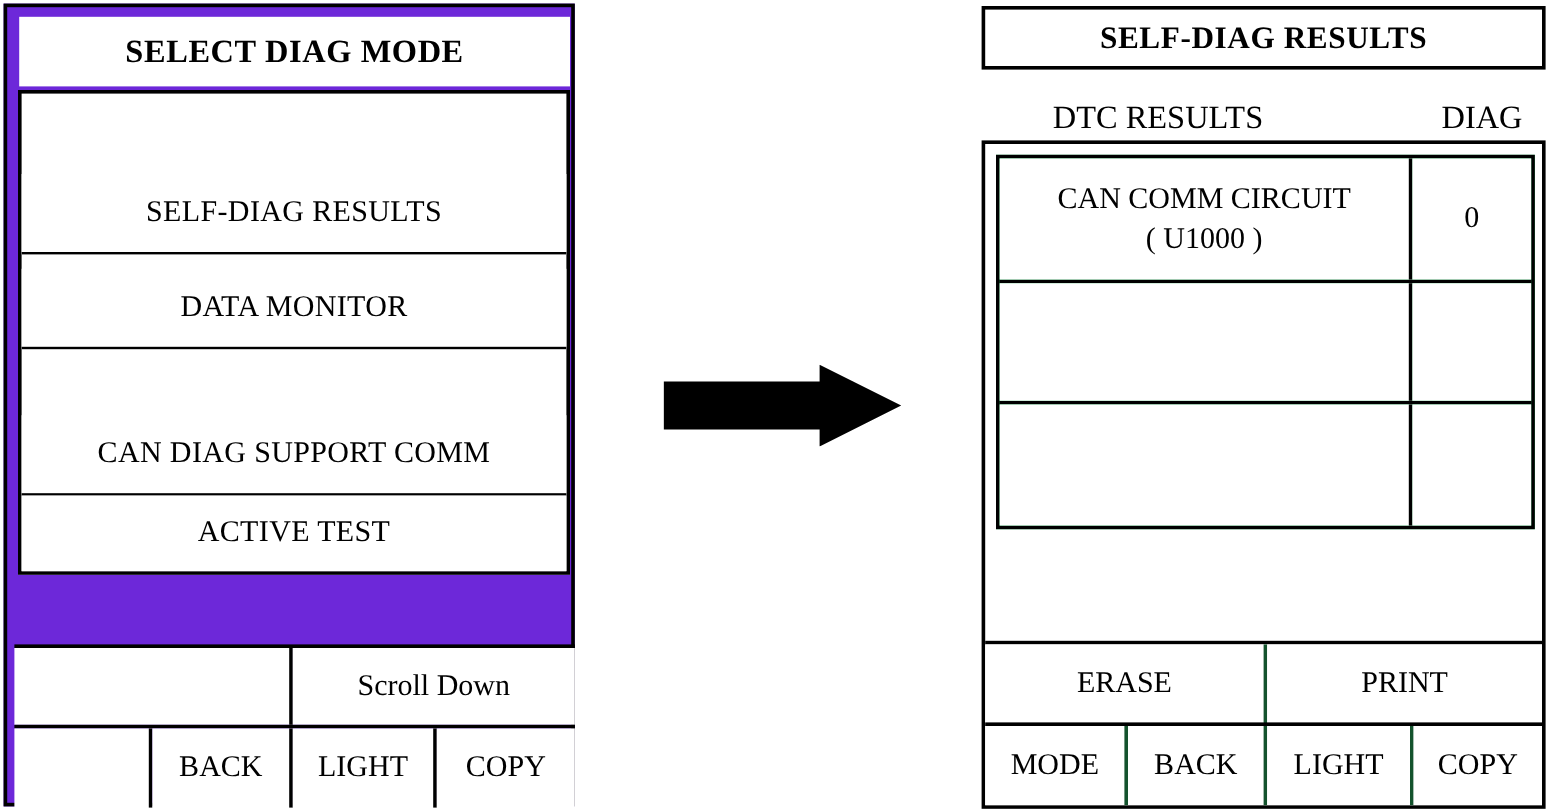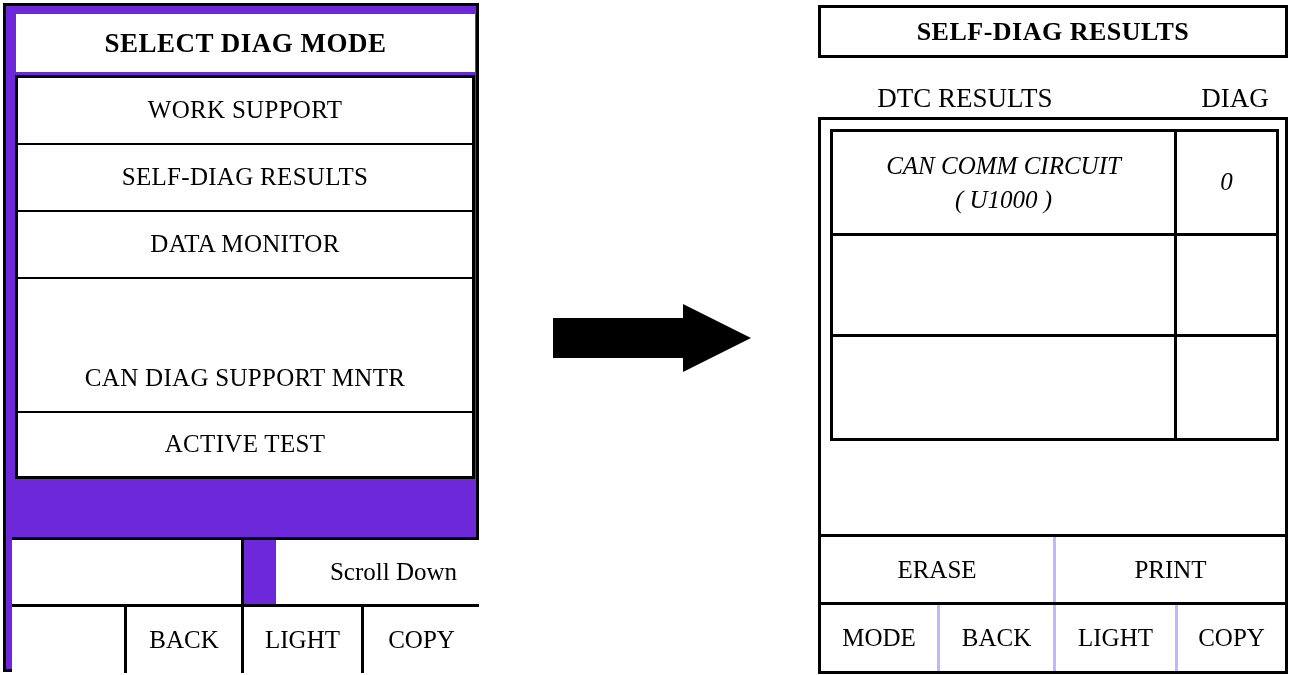--- a/index.html
+++ b/index.html
@@ -122,21 +122,20 @@
     border: 3px solid #000;
     background: #ffffff;
   }
   #dtc-table {
     left: 9px;
     top: 9px;
     width: 449px;
     height: 312px;
     border: 3px solid #000;
     background: #22c55e;
-    font-style: italic;
   }
   .trow {
     left: 0px;
     width: 443px;
     border-bottom: 3px solid #000;
   }
   .trow.last { border-bottom: none; }
   .tcell-name {
     left: 0px;
     width: 344px;
@@ -151,43 +150,42 @@
     font-size: 25px;
   }
 
   .rbar {
     left: 0px;
     width: 464px;
     border-top: 3px solid #000;
   }
   .rbtn {
     height: 66px;
-    border-right: 3px solid #c4b5fd;
+    border-right: 3px solid #14532d;
     font-size: 25px;
   }
   .rbtn.lastcol { border-right: none; }
 </style>
 </head>
 <body>
 
 <div class="abs" id="left-screen">
 
   <div class="cell" id="left-title">SELECT DIAG MODE</div>
 
   <div class="abs" id="left-menu-box">
-    <div class="cell menu-item" style="top:0px;">WORK SUPPORT</div>
     <div class="cell menu-item" style="top:67px;">SELF-DIAG RESULTS</div>
-    <div class="cell menu-item" style="top:134px;">DATA MONITOR</div>
-    <div class="cell menu-item" style="top:268px;">CAN DIAG SUPPORT MNTR</div>
+    <div class="cell menu-item" style="top:146px;">DATA MONITOR</div>
+    <div class="cell menu-item" style="top:268px;">CAN DIAG SUPPORT COMM</div>
     <div class="cell menu-item last" style="top:335px;height:63px;">ACTIVE TEST</div>
   </div>
 
   <div class="abs lbar" style="top:531px;height:67px;">
     <div class="cell lbtn" style="left:0px;top:0px;width:232px;height:64px;"></div>
-    <div class="cell lbtn lastcol" style="left:232px;top:0px;width:235px;height:64px;margin-left:32px;">Scroll Down</div>
+    <div class="cell lbtn lastcol" style="left:232px;top:0px;width:235px;height:64px;">Scroll Down</div>
   </div>
 
   <div class="abs lbar" style="top:598px;height:68px;">
     <div class="cell lbtn" style="left:0px;top:0px;width:115px;"></div>
     <div class="cell lbtn" style="left:115px;top:0px;width:117px;">BACK</div>
     <div class="cell lbtn" style="left:232px;top:0px;width:120px;">LIGHT</div>
     <div class="cell lbtn lastcol" style="left:352px;top:0px;width:115px;">COPY</div>
   </div>
 
 </div>

